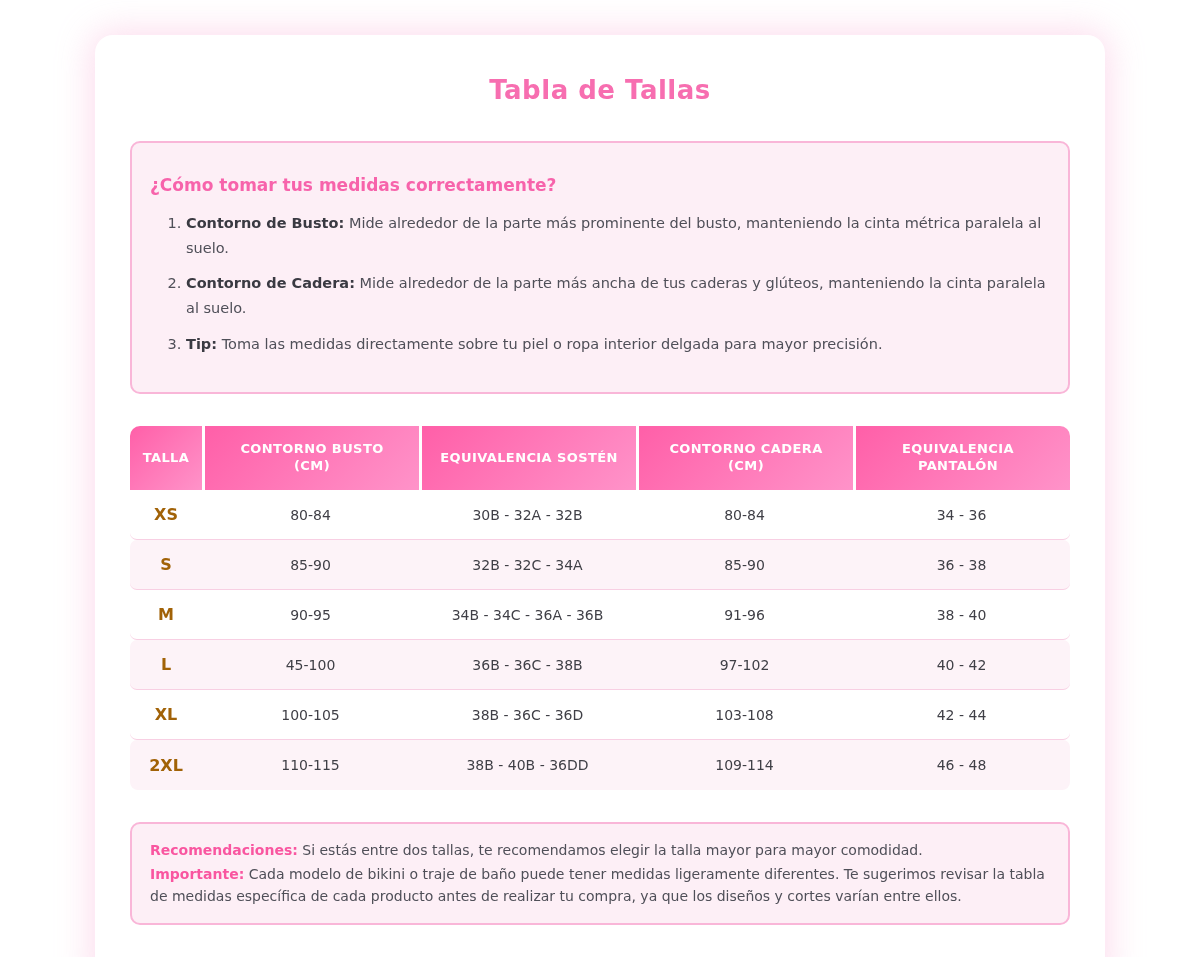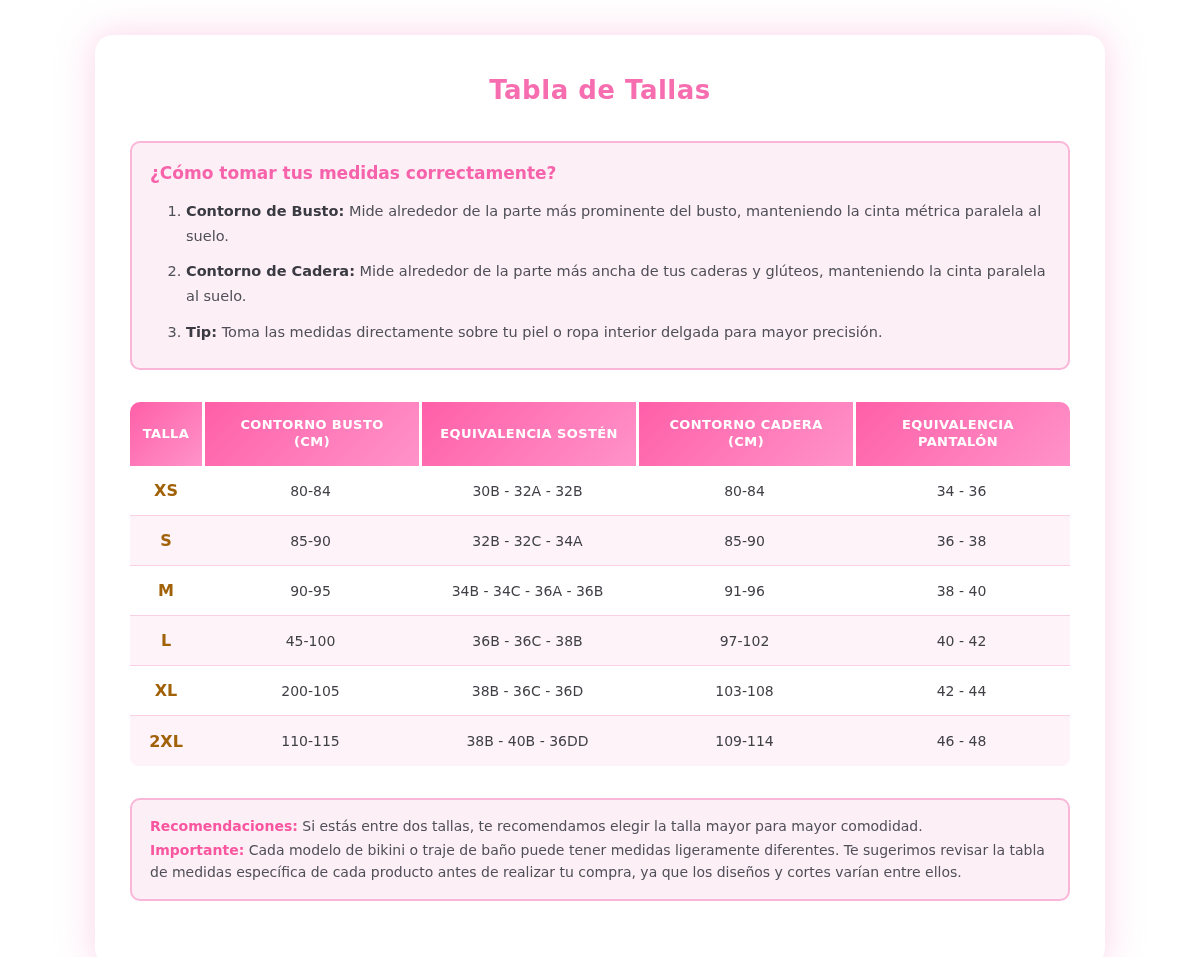--- a/index.html
+++ b/index.html
@@ -22,21 +22,21 @@
     color: #f76eb0;
     font-size: 26px;
     font-weight: bold;
     letter-spacing: 0.5px;
     margin-bottom: 36px;
   }
   .pink-box {
     background: #fdeff6;
     border: 2px solid #f9b6d8;
     border-radius: 10px;
-    padding: 20px 18px;
+    padding: 32px 18px;
   }
   .howto-heading {
     color: #f763ab;
     font-size: 17px;
     font-weight: bold;
     margin-bottom: 16px;
   }
   ol.howto-list {
     margin: 0 0 4px 0;
     padding-left: 36px;
@@ -46,20 +46,21 @@
   }
   ol.howto-list li { margin-bottom: 11px; }
   ol.howto-list li:last-child { margin-bottom: 2px; }
   .term { font-weight: bold; color: #3a3a42; }
 
   
   .size-table { margin-top: 32px; width: 940px; }
   .t-head, .t-row {
     display: grid;
     grid-template-columns: 72px repeat(4, 1fr);
+    border-radius: 7px;
   }
   .th {
     background: linear-gradient(135deg, #ff5fa8 0%, #ff93c9 100%);
     color: #ffffff;
     font-size: 13px;
     font-weight: bold;
     letter-spacing: 0.4px;
     text-align: center;
     min-height: 64px;
     display: flex;
@@ -145,21 +146,21 @@
     </div>
     <div class="t-row alt">
       <div class="td talla">L</div>
       <div class="td">45-100</div>
       <div class="td">36B - 36C - 38B</div>
       <div class="td">97-102</div>
       <div class="td">40 - 42</div>
     </div>
     <div class="t-row">
       <div class="td talla">XL</div>
-      <div class="td">200-105</div>
+      <div class="td">100-105</div>
       <div class="td">38B - 36C - 36D</div>
       <div class="td">103-108</div>
       <div class="td">42 - 44</div>
     </div>
     <div class="t-row alt">
       <div class="td talla">2XL</div>
       <div class="td">110-115</div>
       <div class="td">38B - 40B - 36DD</div>
       <div class="td">109-114</div>
       <div class="td">46 - 48</div>

